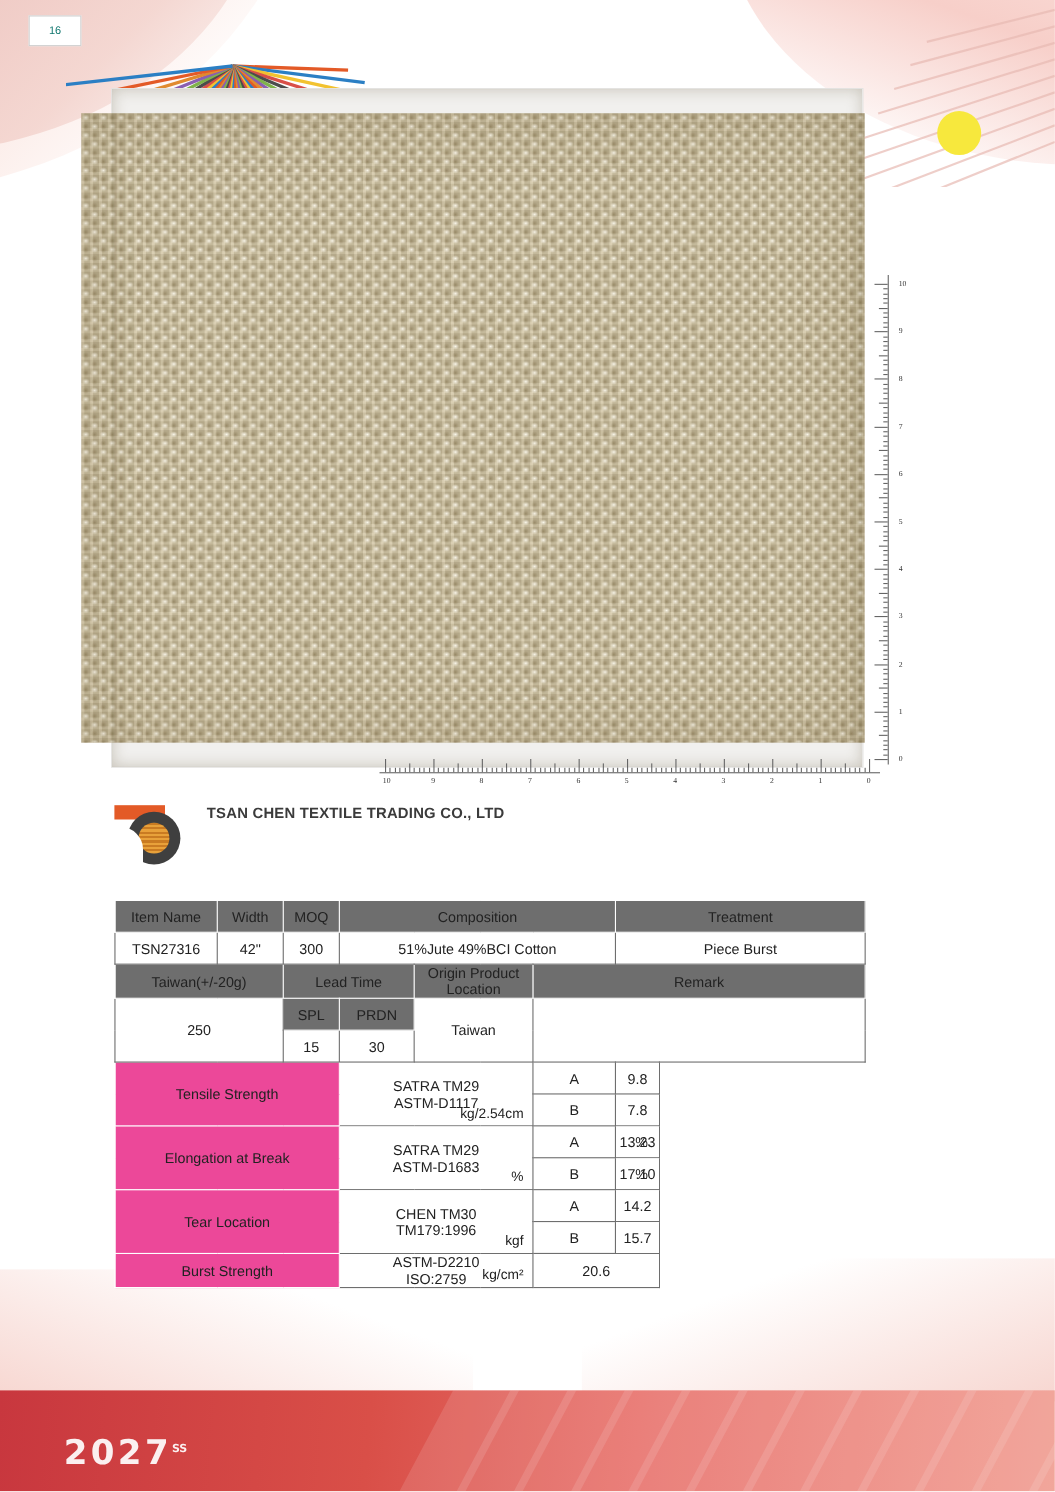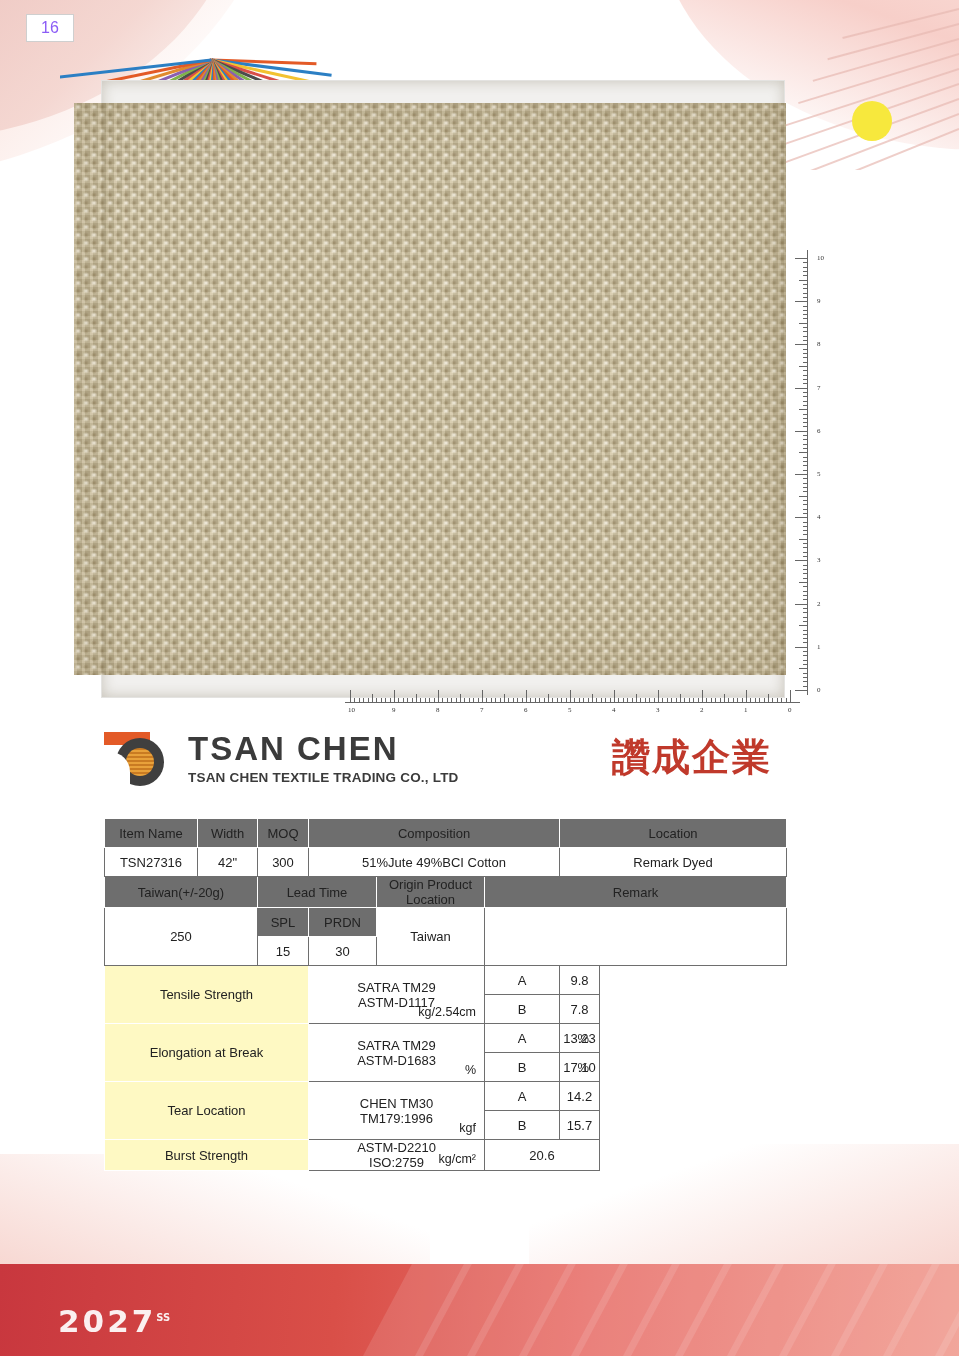--- a/index.html
+++ b/index.html
@@ -122,22 +122,22 @@
     vertical-align: super;
   }
 
   
   .page-num {
     position: absolute;
     left: 26px; top: 14px;
     width: 46px; height: 26px;
     background: #ffffff;
     border: 1px solid #cfcfcf;
-    color: #8b5cf6;
-    font-size: 16px;
+    color: #0f766e;
+    font-size: 10px;
     display: flex;
     align-items: center;
     justify-content: center;
     font-family: "Liberation Sans", sans-serif;
   }
 
   
   .swatch-wrap {
     position: absolute;
     left: 102px; top: 81px;
@@ -312,21 +312,21 @@
     background: #6e6e6e;
     color: #ffffff;
     font-family: "Liberation Serif", serif;
     font-size: 13.5px;
   }
   .cell {
     background: #ffffff;
     border: 1px solid #6e6e6e !important;
   }
   .lbl-big {
-    background: #fef9c3;
+    background: #ec4899;
     color: #ffffff;
     font-family: "Liberation Serif", serif;
     font-size: 15px;
   }
   .std {
     background: #ffffff;
     border: 1px solid #6e6e6e !important;
     font-family: "Liberation Serif", serif;
     font-size: 13.5px;
     text-align: left;
@@ -674,24 +674,22 @@
     <div class="lbl" style="left: 445px;">0</div>
   </div>
 
 <div class="brand-row">
   <div class="logo-mark">
     <div class="bar"></div>
     <div class="circle"></div>
     <div class="cut"></div>
   </div>
   <div class="brand-text">
-    <div class="brand-main">TSAN CHEN</div>
     <div class="brand-sub">TSAN CHEN TEXTILE TRADING CO., LTD</div>
   </div>
-  <div class="brand-cn">讚成企業</div>
 </div>
 
 <table class="spec">
   <colgroup>
     <col style="width:93px">
       <col style="width:60px">
       <col style="width:51px">
     <col style="width:68px">
       <col style="width:60px">
       <col style="width:48px">
@@ -699,29 +697,29 @@
     <col style="width:40px">
       <col style="width:187px">
   </colgroup>
   <tbody>
 
     <tr>
       <td class="hd">Item Name</td>
       <td class="hd">Width</td>
       <td class="hd">MOQ</td>
       <td class="hd" colspan="4">Composition</td>
-      <td class="hd" colspan="2">Location</td>
+      <td class="hd" colspan="2">Treatment</td>
     </tr>
 
     <tr>
       <td class="cell mid">TSN27316</td>
       <td class="cell mid">42"</td>
       <td class="cell mid">300</td>
       <td class="cell mid" colspan="4">51%Jute 49%BCI Cotton</td>
-      <td class="cell mid" colspan="2">Remark Dyed</td>
+      <td class="cell mid" colspan="2">Piece Burst</td>
     </tr>
 
     <tr>
       <td class="hd" colspan="2">Taiwan(+/-20g)</td>
       <td class="hd" colspan="2">Lead Time</td>
       <td class="hd" colspan="2">Origin Product Location</td>
       <td class="hd" colspan="3">Remark</td>
     </tr>
 
     <tr>

